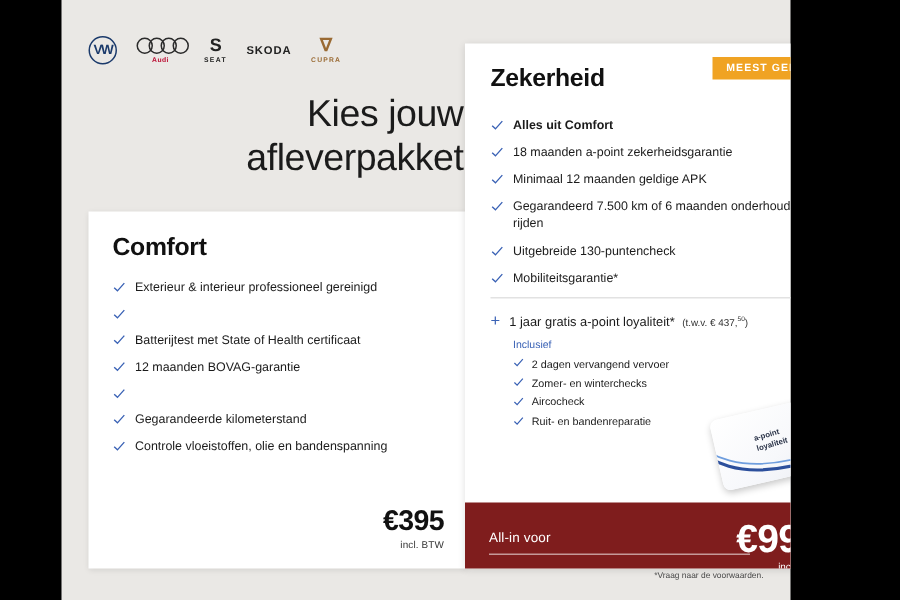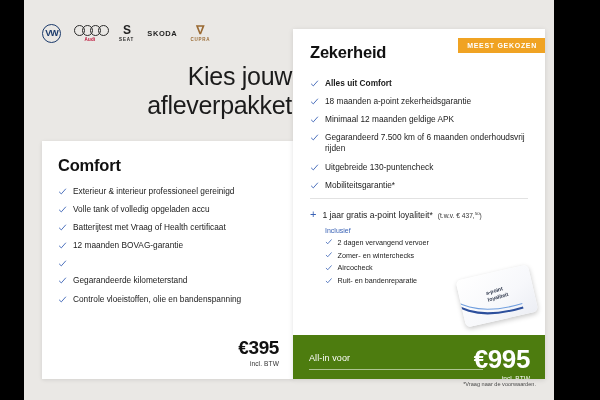--- a/index.html
+++ b/index.html
@@ -10,22 +10,22 @@
     font-family: "Liberation Sans", sans-serif;
   }
   #stage {
     position: relative;
     width: 600px; height: 400px;
     background: #000;
   }
   
   #canvas {
     position: absolute;
-    left: 24px; top: 0;
-    width: 530px; height: 400px;
+    left: 41px; top: 0;
+    width: 486px; height: 400px;
     background: #eae8e5;
     overflow: hidden;
   }
 
   
   .logos {
     position: absolute;
     left: 18px; top: 22px;
     display: flex;
     align-items: center;
@@ -225,21 +225,21 @@
     font-weight: 700;
     transform: rotate(-3deg);
   }
 
   
   .allin {
     position: absolute;
     left: 0; bottom: 0;
     width: 100%;
     height: 44px;
-    background: #4d7c0f;
+    background: #7f1d1d;
     overflow: hidden;
   }
   .allin .row {
     position: absolute;
     left: 16px; right: 15px; top: 11px;
     display: flex;
     align-items: flex-start;
     justify-content: space-between;
   }
   .allin .lbl {
@@ -321,29 +321,28 @@
               </svg>
             </span>
           <span class="txt">Exterieur &amp; interieur professioneel gereinigd</span>
         </li>
         <li>
           <span class="tick">
               <svg viewBox="0 0 12 12">
                 <path d="M1.5 6.4 L4.4 9.2 L10.5 2.3" fill="none" stroke="currentColor" stroke-width="1.2"></path>
               </svg>
             </span>
-          <span class="txt">Volle tank of volledig opgeladen accu</span>
-        </li>
-        <li>
-          <span class="tick">
-              <svg viewBox="0 0 12 12">
-                <path d="M1.5 6.4 L4.4 9.2 L10.5 2.3" fill="none" stroke="currentColor" stroke-width="1.2"></path>
-              </svg>
-            </span>
-          <span class="txt">Batterijtest met Vraag of Health certificaat</span>
+        </li>
+        <li>
+          <span class="tick">
+              <svg viewBox="0 0 12 12">
+                <path d="M1.5 6.4 L4.4 9.2 L10.5 2.3" fill="none" stroke="currentColor" stroke-width="1.2"></path>
+              </svg>
+            </span>
+          <span class="txt">Batterijtest met State of Health certificaat</span>
         </li>
         <li>
           <span class="tick">
               <svg viewBox="0 0 12 12">
                 <path d="M1.5 6.4 L4.4 9.2 L10.5 2.3" fill="none" stroke="currentColor" stroke-width="1.2"></path>
               </svg>
             </span>
           <span class="txt">12 maanden BOVAG-garantie</span>
         </li>
         <li>

